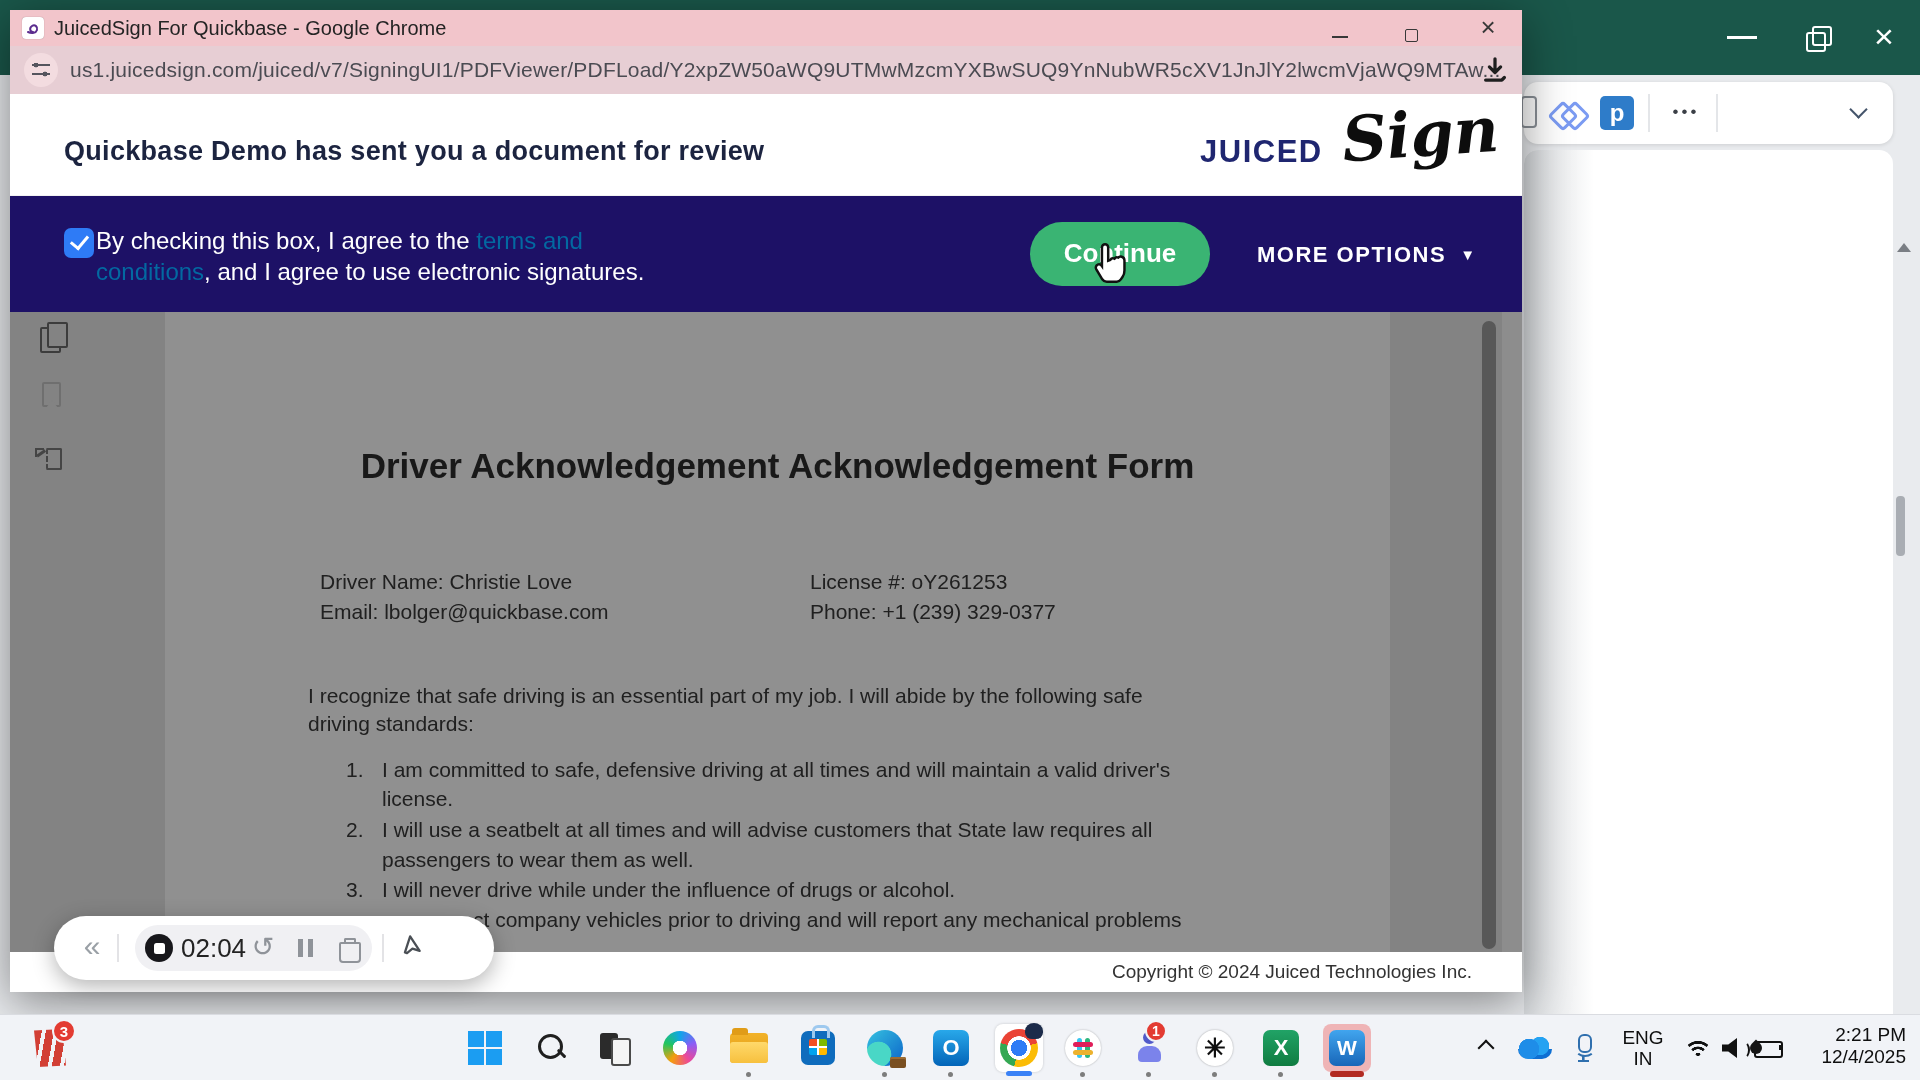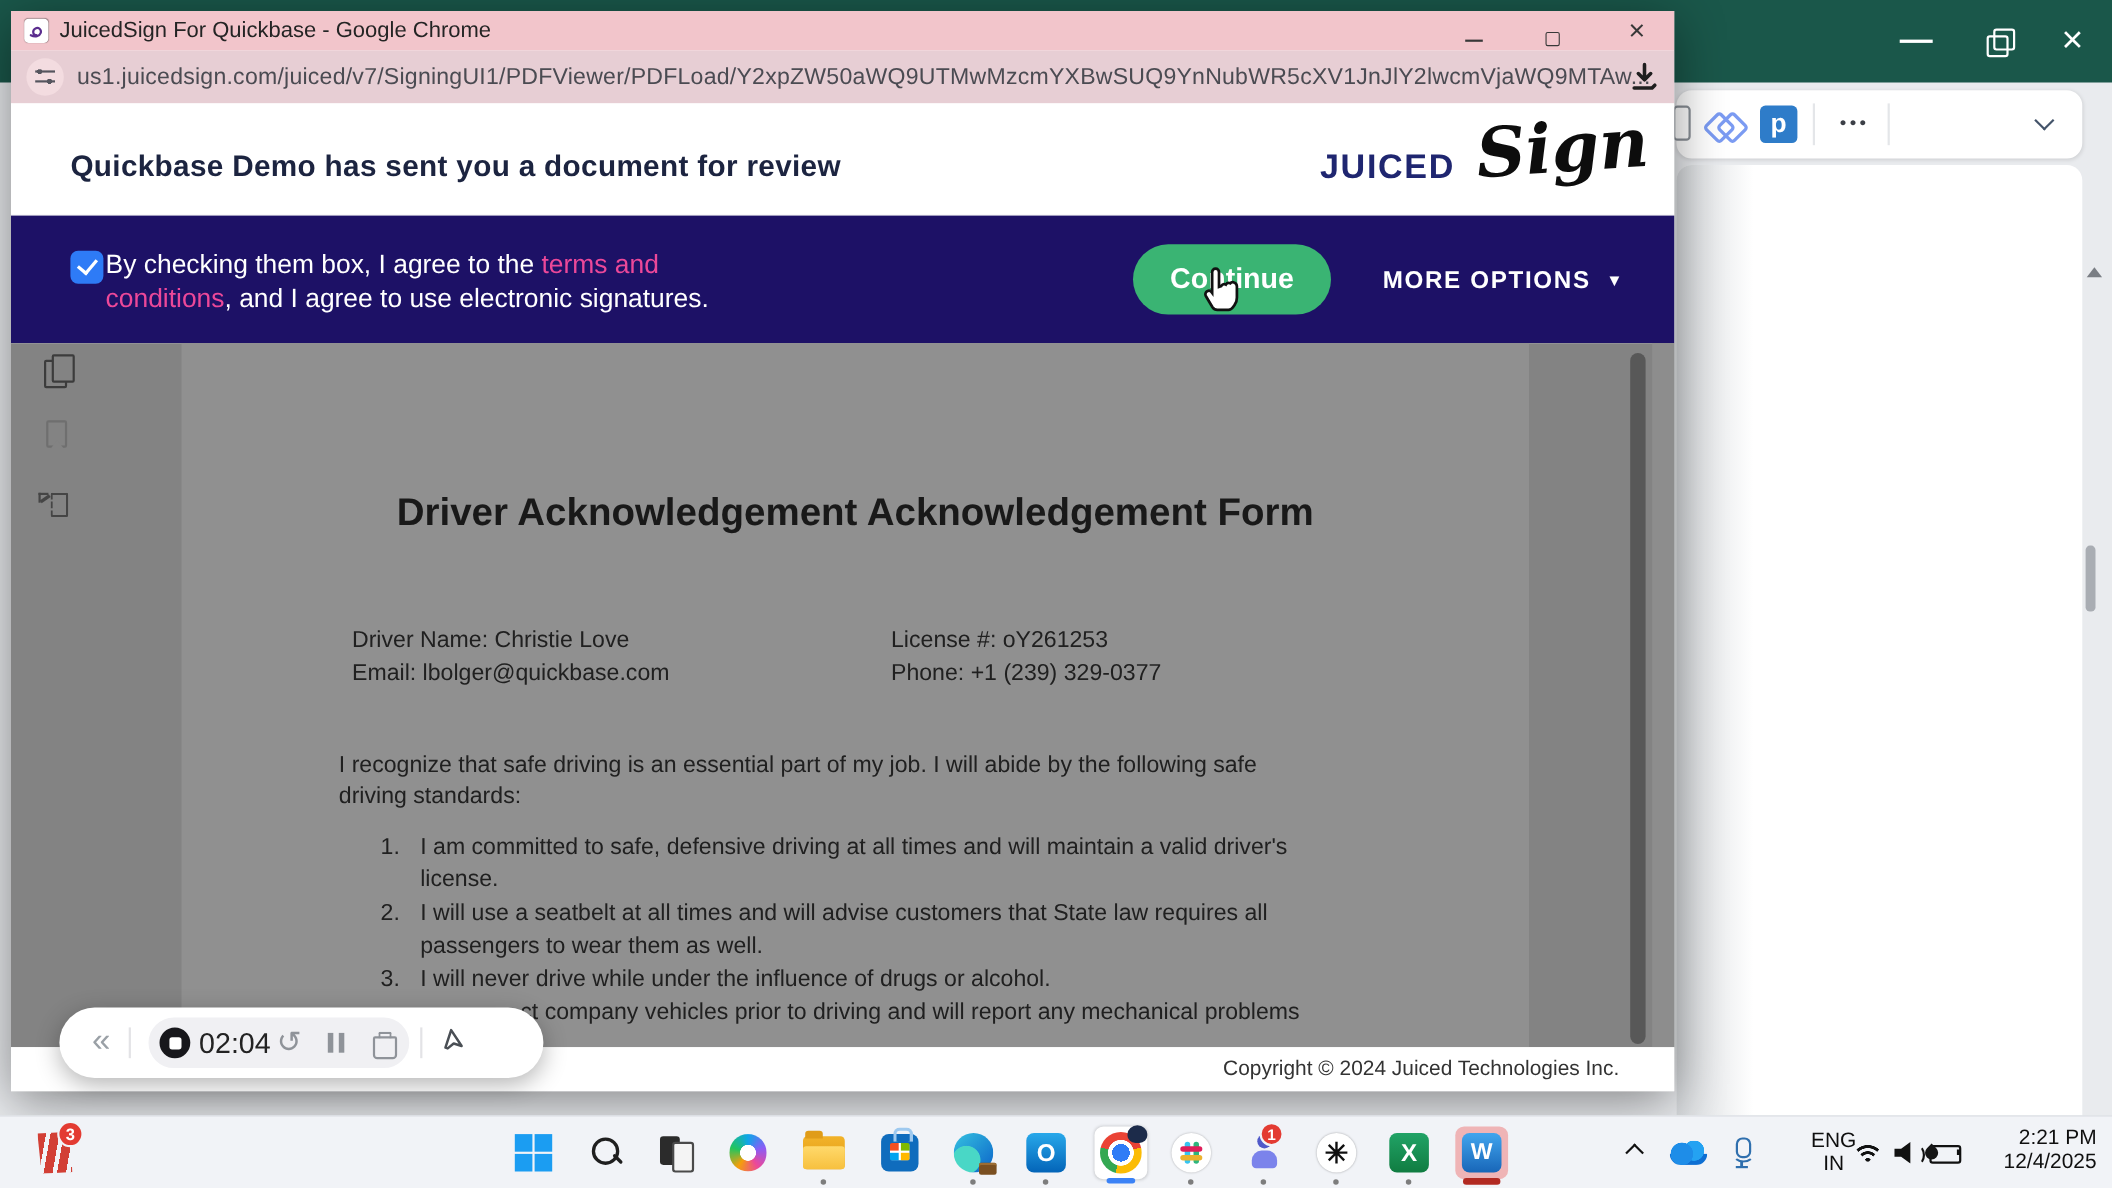--- a/index.html
+++ b/index.html
@@ -48,21 +48,21 @@
   .dl-icon { left:1470px; top:45px; width:30px; height:30px; }
   .p-band { left:0; top:84px; width:1512px; height:102px; background:#fff; border-bottom:1px solid rgba(0,0,0,.05); }
   .band-msg { left:54px; top:126px; font-size:27px; font-weight:bold; color:#1c2440; letter-spacing:.3px; }
   .logo { left:1190px; top:96px; width:280px; height:80px; }
   .logo-juiced { position:absolute; left:0; top:28px; font-size:31px; font-weight:900; letter-spacing:1.5px; color:#1f2670; }
   .logo-sign { position:absolute; left:142px; top:-8px; font-family:"DejaVu Serif",serif; font-style:italic; font-weight:bold; font-size:62px; color:#0d0d0d; transform:rotate(-4deg); }
   .consent { left:0; top:186px; width:1512px; height:116px; background:#1d1166; }
   .checkbox { left:54px; top:218px; width:30px; height:30px; background:#2e7bf6; border-radius:7px; }
   .checkbox::after { content:""; position:absolute; left:10px; top:4px; width:8px; height:14px; border-right:3.4px solid #fff; border-bottom:3.4px solid #fff; transform:rotate(40deg); }
   .consent-text { left:86px; top:215px; width:600px; font-size:24px; line-height:31px; color:#fff; }
-  .yellow { color:#ec4899; }
+  .yellow { color:#0369a1; }
   .btn-continue { left:1020px; top:212px; width:180px; height:64px; border-radius:32px; background:#3ab473; color:#fff; font-size:26px; font-weight:bold; text-align:center; line-height:62px; }
   .more-opts { left:1247px; top:228px; height:34px; line-height:34px; color:#fff; font-size:22px; font-weight:bold; letter-spacing:1.5px; }
   .more-caret { font-size:15px; margin-left:14px; vertical-align:2px; }
   .hand-cursor { left:1090px; top:240px; width:40px; height:46px; z-index:60; }
 
   
   .viewer { left:0; top:302px; width:1512px; height:640px; background:#838383; overflow:hidden; }
   .sb-pages { left:30px; top:10px; width:26px; height:28px; }
   .sb-pages::before { content:""; position:absolute; left:0; top:5px; width:17px; height:22px; border:2.6px solid #3c3c3c; border-radius:2px; }
   .sb-pages::after { content:""; position:absolute; left:7px; top:0; width:17px; height:22px; border:2.6px solid #3c3c3c; border-radius:2px; background:#838383; }
@@ -220,21 +220,21 @@
   <div class="a p-band"></div>
   <div class="a band-msg">Quickbase Demo has sent you a document for review</div>
   <div class="a logo">
     <span class="logo-juiced">JUICED</span>
     <span class="logo-sign">Sign</span>
   </div>
 
   <div class="a consent"></div>
   <div class="a checkbox"></div>
   <div class="a consent-text">
-    <span>By checking them box, I agree to the </span><span class="yellow">terms and</span><br>
+    <span>By checking this box, I agree to the </span><span class="yellow">terms and</span><br>
     <span class="yellow">conditions</span><span>, and I agree to use electronic signatures.</span>
   </div>
   <div class="a btn-continue">Continue</div>
   <div class="a more-opts">
     <span>MORE OPTIONS</span><span class="more-caret">▼</span>
   </div>
 
   <div class="a viewer">
     <div class="a sb-pages"></div>
     <div class="a sb-bookmark"></div>
@@ -353,21 +353,21 @@
   <div class="dot" style="left:1080px;"></div>
   <div class="dot" style="left:1146px;"></div>
   <div class="dot" style="left:1212px;"></div>
   <div class="dot" style="left:1278px;"></div>
 
   <div class="a" style="left:1480px; top:27px;">
       <span class="tray-chevron a"></span>
     </div>
   <div class="a ic-cloud" style="left:1518px; top:22px;"></div>
   <div class="a ic-mic" style="left:1575px; top:19px;"></div>
-  <div class="a tray-text" style="left:1615px; top:12px; width:56px;margin-left:24px;">
+  <div class="a tray-text" style="left:1615px; top:12px; width:56px;">
     <div>ENG</div>
     <div>IN</div>
   </div>
   <div class="a ic-wifi" style="left:1682px; top:24px;"></div>
   <div class="a ic-speaker" style="left:1722px; top:23px;"></div>
   <div class="a ic-batt" style="left:1752px; top:24px;">
       <span class="pen-overlay"></span>
     </div>
   <div class="a clock" style="right:14px; top:9px;">
     <div>2:21 PM</div>

